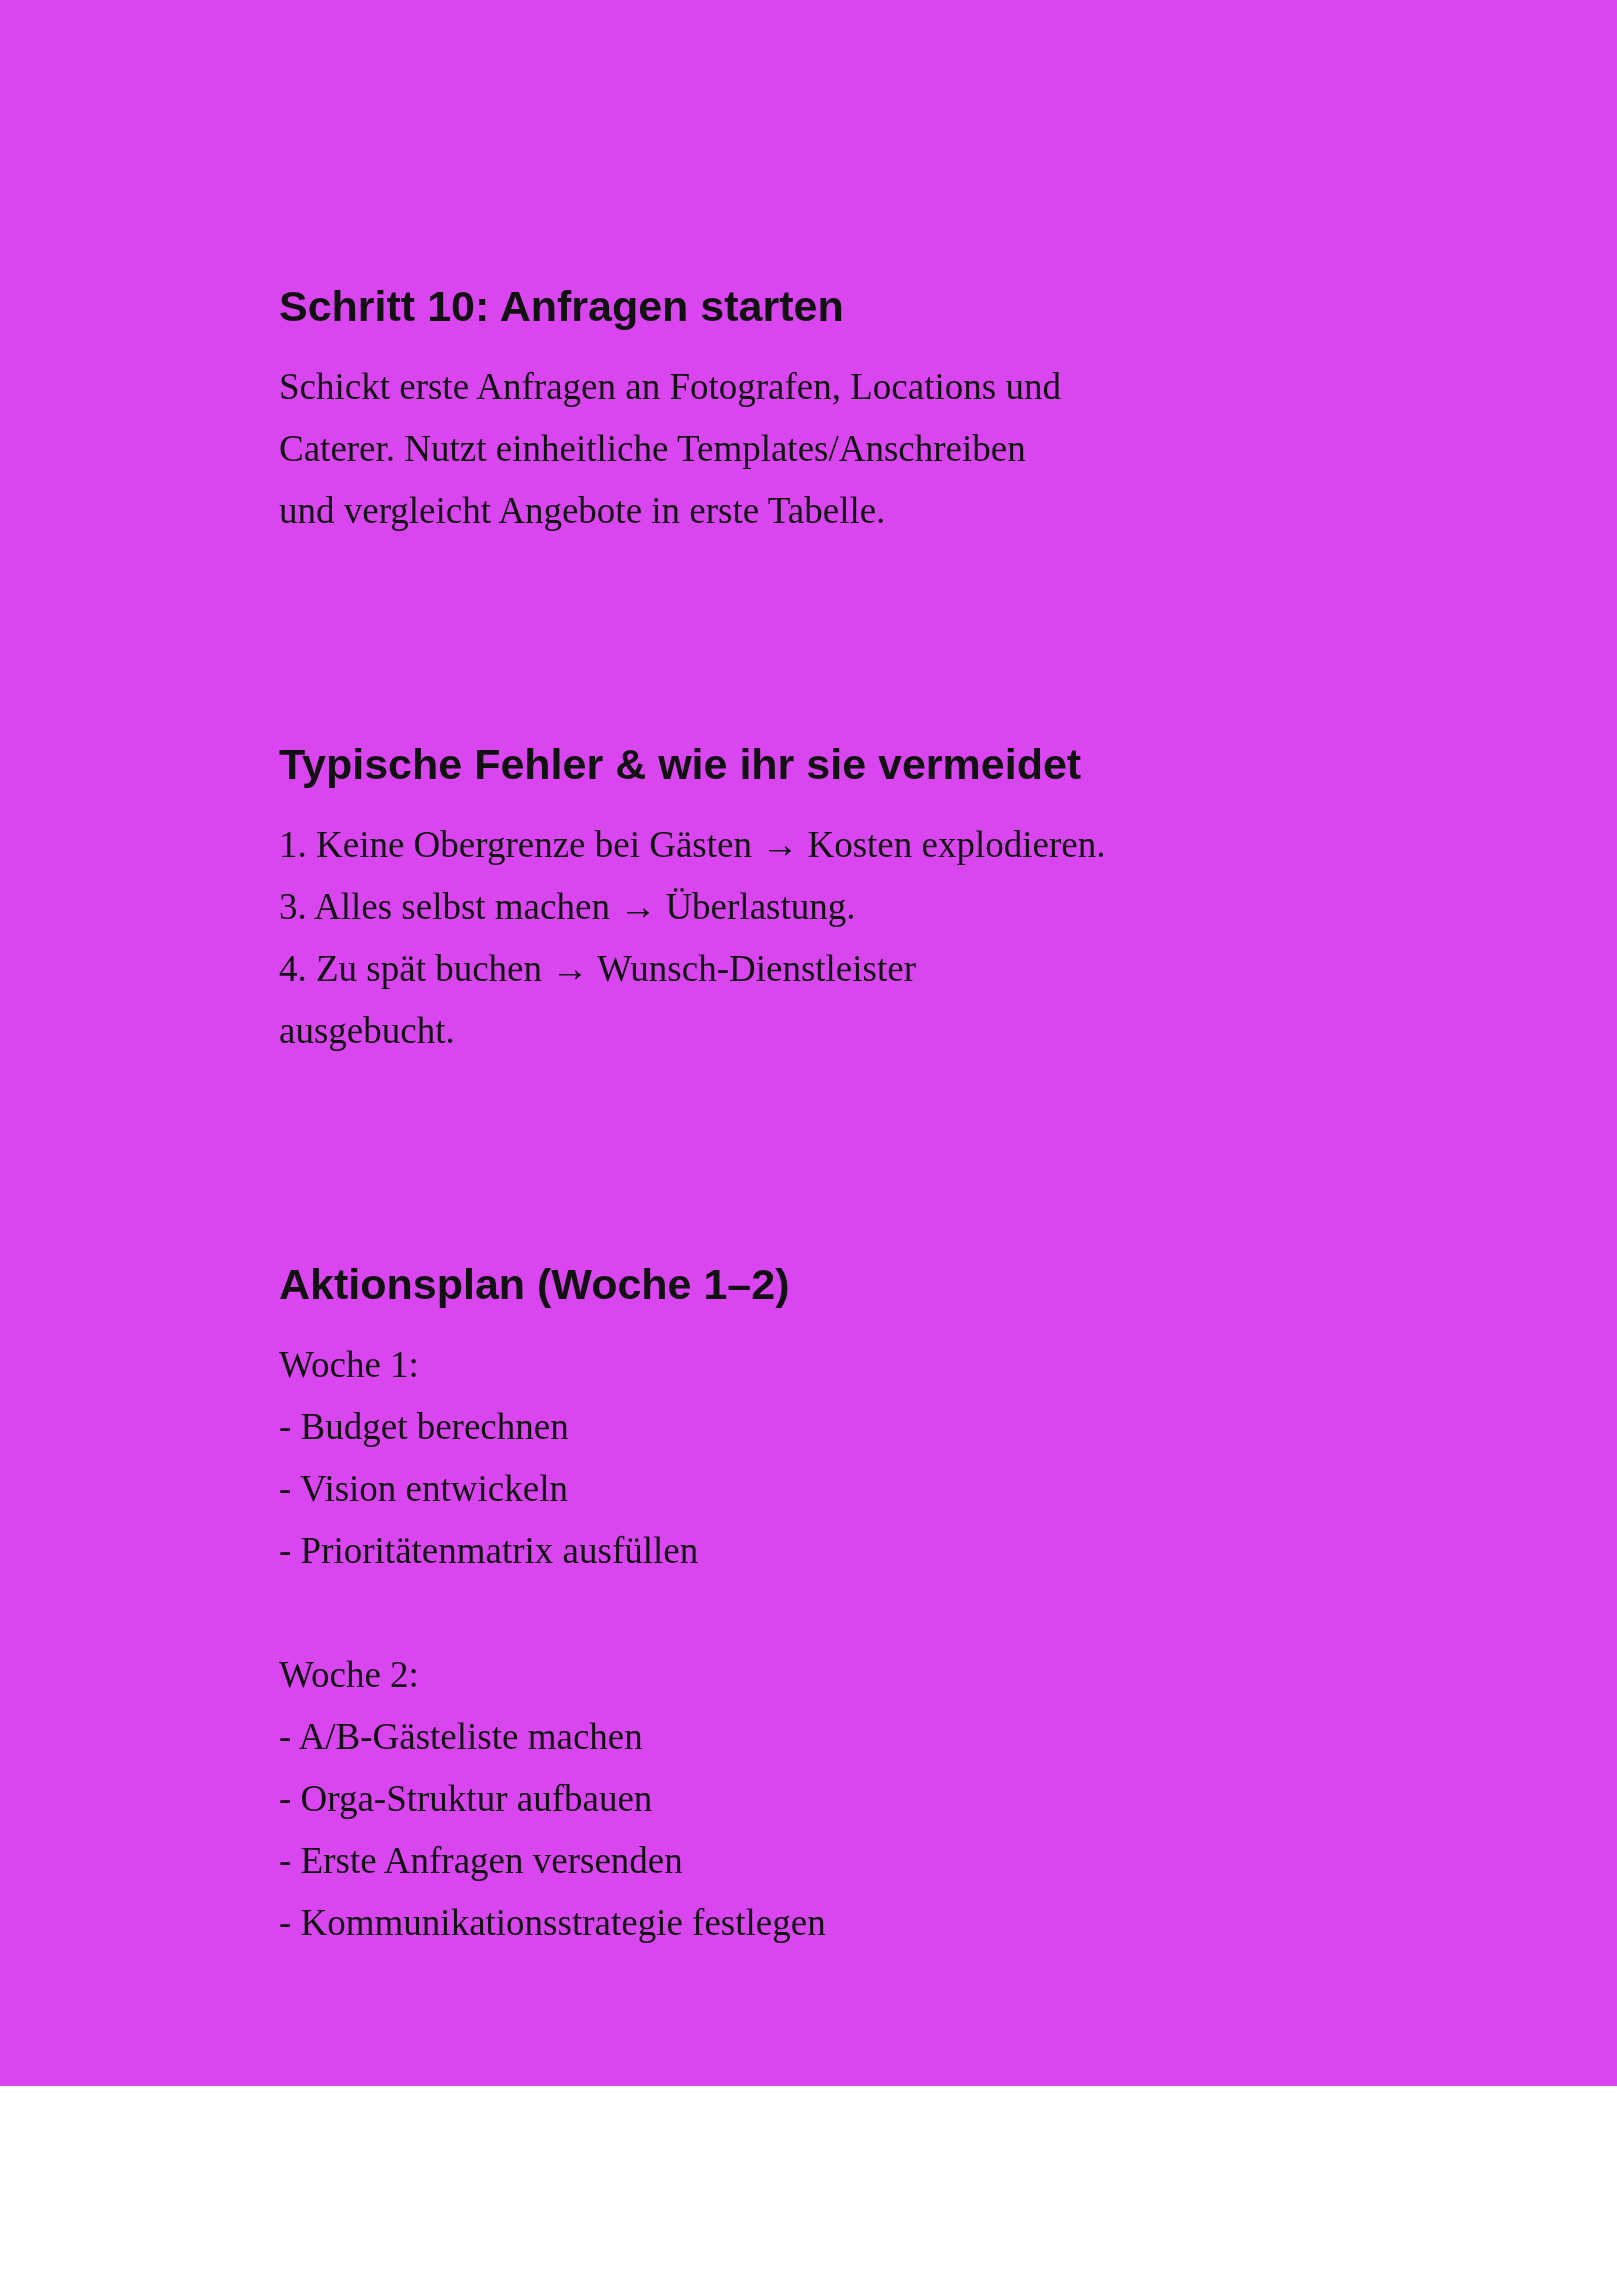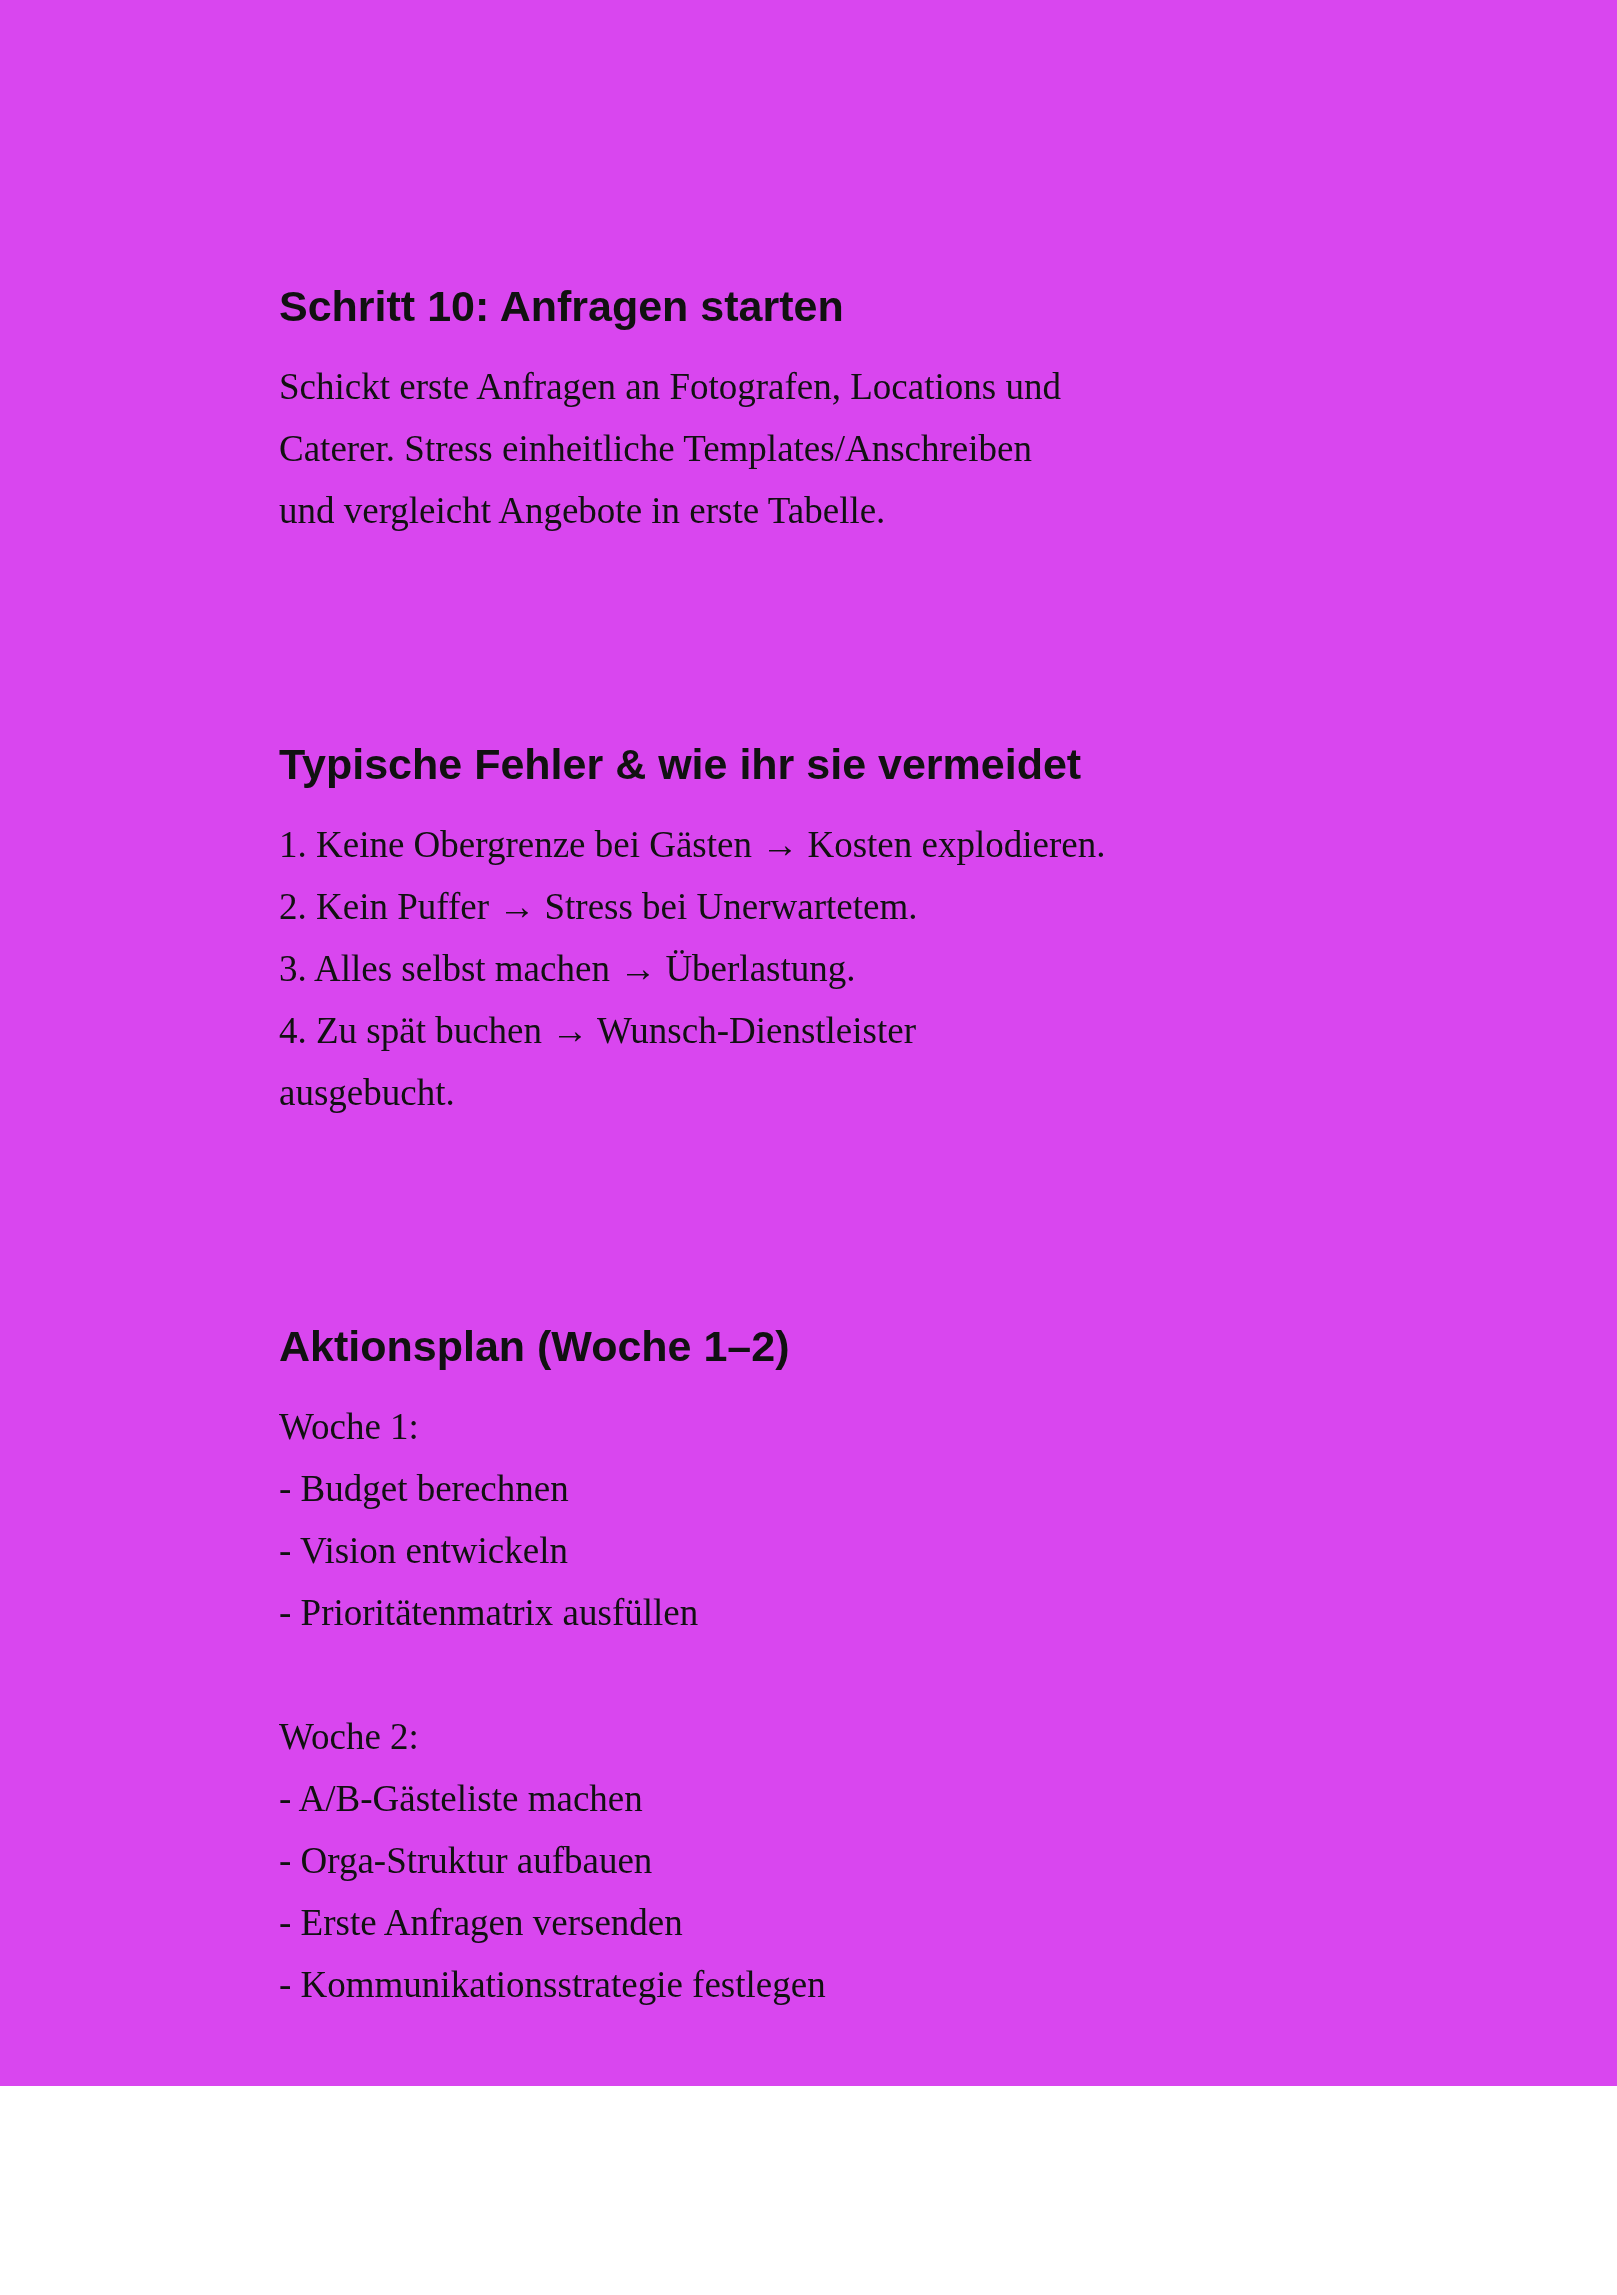--- a/index.html
+++ b/index.html
@@ -60,30 +60,29 @@
 </head>
 <body>
 
 <div class="page">
   <div class="content">
 
     <div class="section">
       <div class="heading">Schritt 10: Anfragen starten</div>
       <div>
         <div class="text-line">Schickt erste Anfragen an Fotografen, Locations und</div>
-        <div class="text-line">Caterer. Stress einheitliche Templates/Anschreiben</div>
+        <div class="text-line">Caterer. Nutzt einheitliche Templates/Anschreiben</div>
         <div class="text-line">und vergleicht Angebote in erste Tabelle.</div>
       </div>
     </div>
 
     <div class="section">
       <div class="heading">Typische Fehler &amp; wie ihr sie vermeidet</div>
       <div>
         <div class="text-line">1. Keine Obergrenze bei Gästen → Kosten explodieren.</div>
-        <div class="text-line">2. Kein Puffer → Stress bei Unerwartetem.</div>
         <div class="text-line">3. Alles selbst machen → Überlastung.</div>
         <div class="text-line">4. Zu spät buchen → Wunsch-Dienstleister</div>
         <div class="text-line">ausgebucht.</div>
       </div>
     </div>
 
     <div class="section">
       <div class="heading">Aktionsplan (Woche 1–2)</div>
       <div>
         <div class="text-line">Woche 1:</div>

